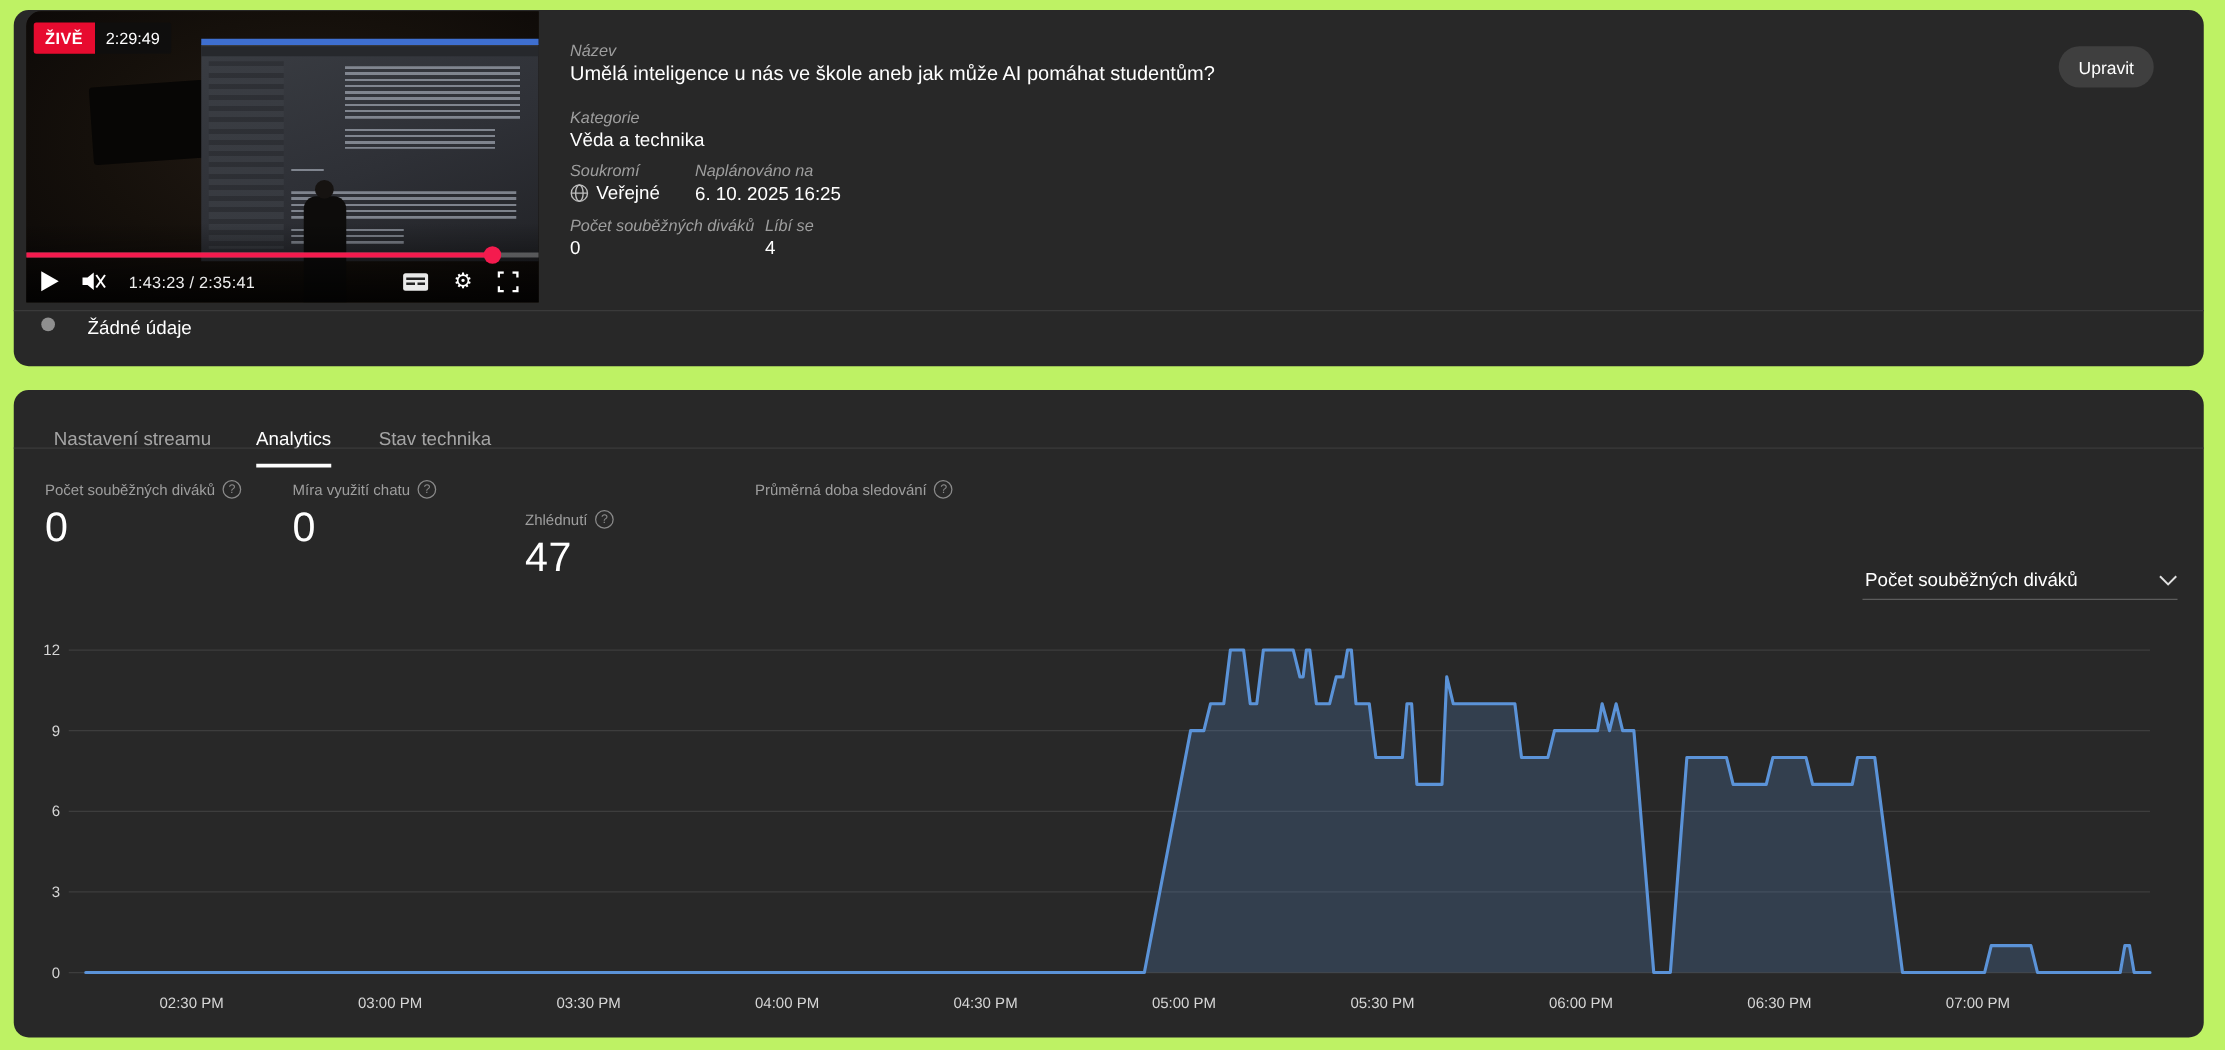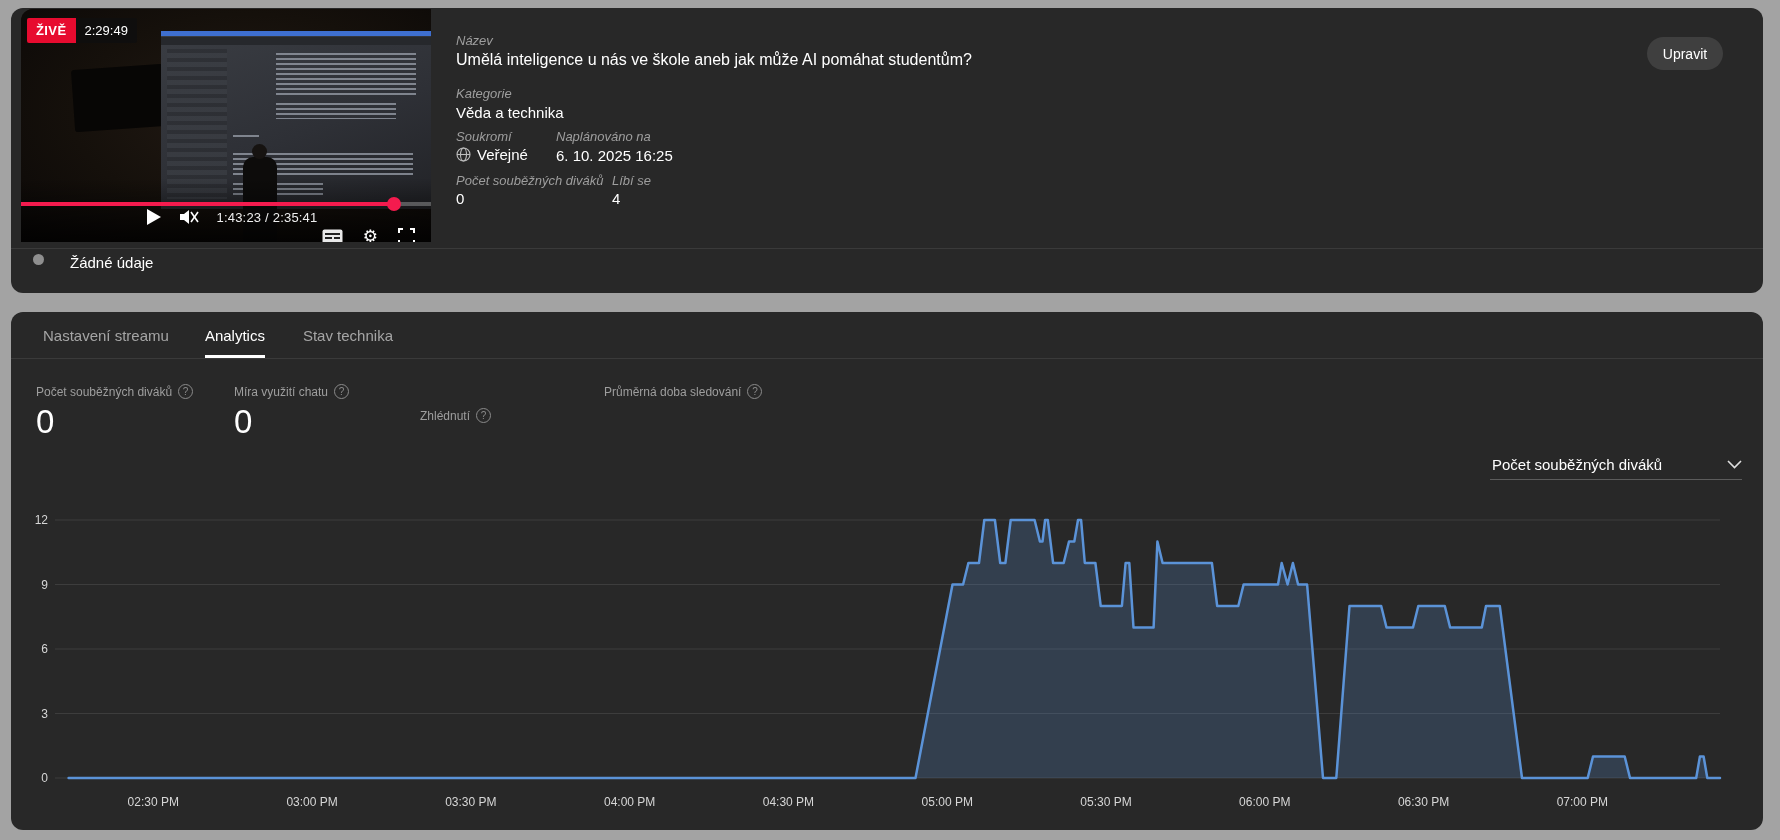--- a/index.html
+++ b/index.html
@@ -1,18 +1,18 @@
 <!DOCTYPE html>
 <html><head>
 <meta charset="utf-8">
 <style>
   * { margin:0; padding:0; box-sizing:border-box; }
   html,body { background:#000; }
   body { font-family:"Liberation Sans","DejaVu Sans",sans-serif; }
-  .stage { position:relative; width:1780px; height:840px; background:#a3a3a3; overflow:hidden; }
+  .stage { position:relative; width:1780px; height:840px; background:#bef264; overflow:hidden; }
   .panel { position:absolute; left:11px; width:1752px; background:#282828; border-radius:12px; }
   .panel-top { top:8px; height:285px; }
   .panel-analytics { top:312px; height:518px; }
 
   
   .video { position:absolute; left:10px; top:1px; width:410px; height:233px; background:#151009; border-top-left-radius:12px; overflow:hidden; cursor:pointer; }
   .v-room { position:absolute; inset:0; background:radial-gradient(ellipse at 55% 45%, #221a14 0%, #15100b 55%, #0b0807 100%); }
   .v-speakerbox { position:absolute; left:52px; top:58px; width:92px; height:62px; background:#070605; transform:rotate(-4deg); border-radius:3px; }
   .v-screen { position:absolute; left:140px; top:26px; width:270px; height:174px; background:linear-gradient(160deg,#3a3d43 0%, #2e3036 55%, #222327 100%); }
   .v-screen-topbar { position:absolute; left:0; top:-4px; width:270px; height:5px; background:#3e6fd0; }
@@ -22,21 +22,21 @@
   .v-paragraph { position:absolute; background:repeating-linear-gradient(#9aa0ab 0px,#9aa0ab 2px,transparent 2px,transparent 5px); opacity:.75; }
   .v-person { position:absolute; left:222px; top:148px; width:34px; height:85px; background:#0d0c0b; border-radius:10px 10px 0 0; }
   .v-person:before { content:""; position:absolute; left:9px; top:-13px; width:15px; height:15px; border-radius:50%; background:#161311; }
   .v-grad { position:absolute; left:0; bottom:0; width:100%; height:64px; background:linear-gradient(transparent,rgba(0,0,0,.78)); }
   .badge-row { position:absolute; left:6px; top:9px; display:flex; align-items:stretch; height:25px; }
   .live-badge { background:#e70b2f; color:#fff; font-size:13px; font-weight:700; letter-spacing:.4px; display:flex; align-items:center; padding:0 9px; border-radius:2px 0 0 2px; }
   .time-chip { background:rgba(15,15,15,.82); color:#fff; font-size:13px; font-weight:500; display:flex; align-items:center; padding:0 9px; border-radius:0 2px 2px 0; }
   .v-progress { position:absolute; left:0; bottom:36px; width:100%; height:4px; background:rgba(255,255,255,.28); cursor:pointer; }
   .v-played { position:absolute; left:0; top:0; height:4px; width:91%; background:#f41b4e; }
   .v-dot { position:absolute; top:-5px; left:calc(91% - 7px); width:14px; height:14px; border-radius:50%; background:#f41b4e; }
-  .v-controls { position:absolute; left:0; bottom:0; width:100%; height:34px; display:flex; align-items:center; color:#fff;flex-direction:column; }
+  .v-controls { position:absolute; left:0; bottom:0; width:100%; height:34px; display:flex; color:#fff; }
   .v-left { display:flex; align-items:center; gap:18px; margin-left:12px; }
   .play-tri { width:0; height:0; border-left:14px solid #fff; border-top:8px solid transparent; border-bottom:8px solid transparent; cursor:pointer; }
   .v-time { font-size:13px; color:#eee; letter-spacing:.2px; }
   .v-right { margin-left:auto; display:flex; align-items:center; gap:20px; margin-right:16px; }
   .vicon { display:flex; align-items:center; cursor:pointer; }
 
   
   .meta { position:absolute; left:445px; top:0; width:1000px; color:#fff; }
   .lab { color:#9e9e9e; font-size:13px;font-style:italic; }
   .val { color:#fff; font-size:15px; font-weight:500; }
@@ -52,21 +52,21 @@
   .meta-conc { position:absolute; left:0; top:182px; }
   .meta-likes-label { position:absolute; left:156px; top:165px; }
   .meta-likes { position:absolute; left:156px; top:182px; }
   .edit-btn { position:absolute; left:1636px; top:29px; width:76px; height:33px; border:none; border-radius:17px; background:#3f3f3f; color:#fff; font-size:14px; font-weight:500; font-family:inherit; cursor:pointer; }
   .hdivider { position:absolute; left:0; top:240px; width:100%; height:1px; background:#3a3a3a; }
   .nodata { position:absolute; left:0; top:246px; height:39px; display:flex; align-items:flex-start; }
   .nodata-dot { width:11px; height:11px; border-radius:50%; background:#8f8f8f; margin-left:22px; }
   .nodata-text { margin-left:26px; color:#fff; font-size:15px; }
 
   
-  .tabs { position:absolute; left:0; top:0; height:46px; display:flex; align-items:center; }
+  .tabs { position:absolute; left:0; top:16px; height:46px; display:flex; align-items:center; }
   .tab { position:relative; height:46px; display:flex; align-items:center; background:none; border:none; color:#a5a5a5; font-size:15px; font-weight:500; font-family:inherit; cursor:pointer; padding:0; margin-left:32px; }
   .tab:nth-child(2){ margin-left:36px; } .tab:nth-child(3){ margin-left:38px; }
   .tab.active { color:#fff; }
   .tab.active:after { content:""; position:absolute; left:0; right:0; bottom:0; height:3px; background:#fff; }
   .tabs-divider { position:absolute; left:0; top:46px; width:100%; height:1px; background:#3a3a3a; }
   .metrics { position:absolute; left:25px; top:72px; display:flex; }
   .metric { position:relative; }
   .metric .mlabel-row { display:flex; align-items:center; gap:6px; }
   .metric .mlabel { color:#9e9e9e; font-size:12px; }
   .help-ic { width:15px; height:15px; border:1px solid #8a8a8a; border-radius:50%; color:#8a8a8a; font-size:10px; display:flex; align-items:center; justify-content:center; cursor:pointer; }
@@ -220,20 +220,21 @@
             <span class="mlabel">Míra využití chatu</span>
             <span class="help-ic">?</span>
           </div>
           <div class="mvalue">0</div>
         </div>
         <div class="metric" style="width: 184px; margin-top: 24px;">
           <div class="mlabel-row">
             <span class="mlabel">Zhlédnutí</span>
             <span class="help-ic">?</span>
           </div>
+          <div class="mvalue">47</div>
         </div>
         <div class="metric" style="width: 280px;">
           <div class="mlabel-row">
             <span class="mlabel">Průměrná doba sledování</span>
             <span class="help-ic">?</span>
           </div>
         </div>
       </div>
     <div class="selector">
       <span class="sel-text">Počet souběžných diváků</span>

